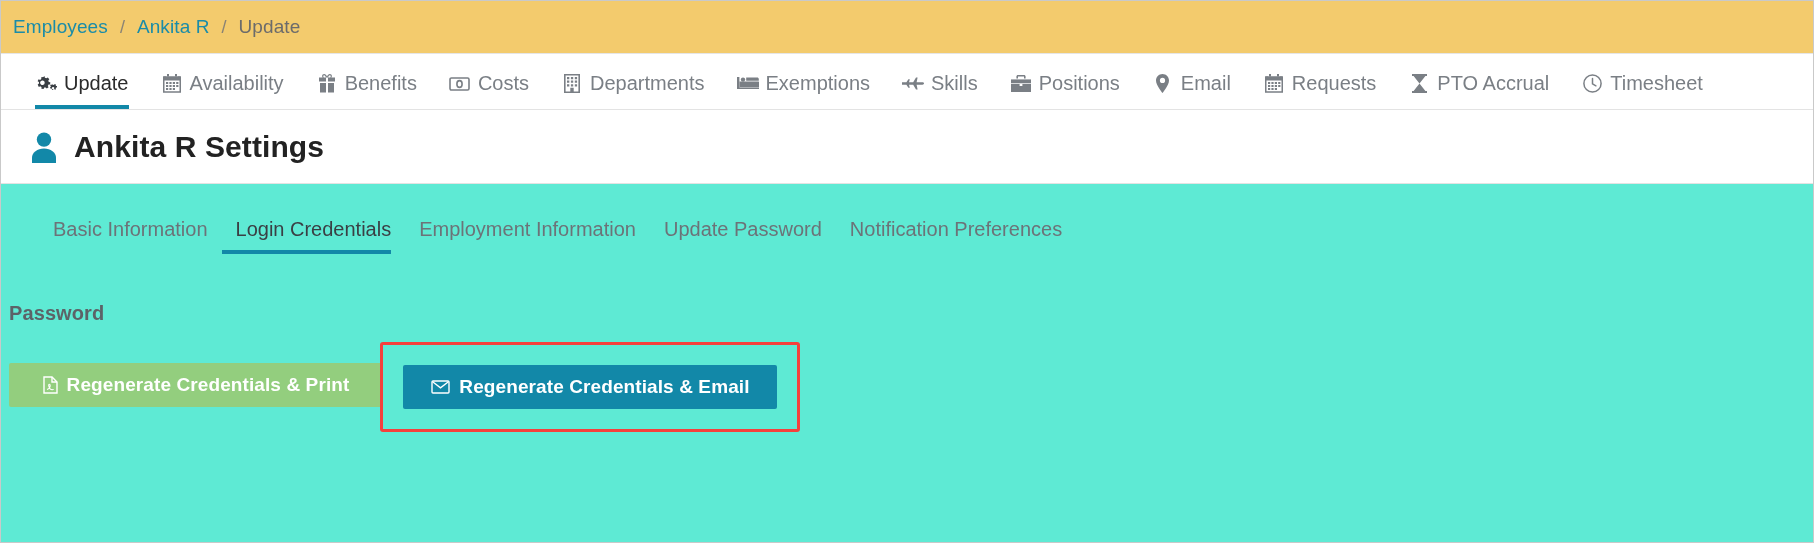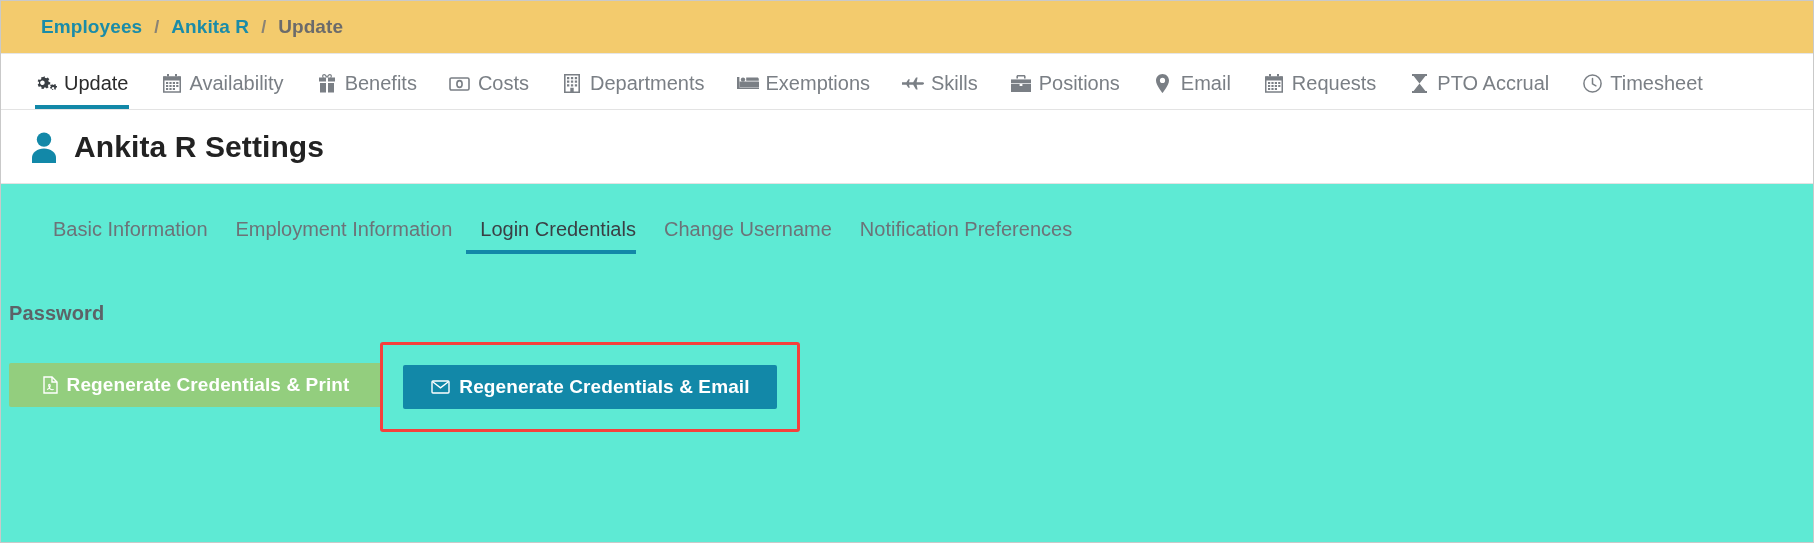--- a/index.html
+++ b/index.html
@@ -23,23 +23,22 @@
     flex-direction: column;
   }
 
   
   .breadcrumb-bar {
     background: #f3cb6d;
     height: 53px;
     flex: 0 0 53px;
     display: flex;
     align-items: center;
-    padding-left: 40px;
+    padding-left: 12px;
     border-bottom: 1px solid #e6e6e6;
-    font-weight: bold;
   }
   .crumb {
     font-size: 19px;
     color: #1a8ca8;
     letter-spacing: .1px;
     text-decoration: none;
     white-space: nowrap;
   }
   .crumb.current {
     color: #6b6b6b;
@@ -360,28 +359,28 @@
     </span>
     <h1 class="page-title">Ankita R Settings</h1>
   </div>
 
   <div class="content">
 
     <div class="subtabs">
       <div class="subtab">
         <span>Basic Information</span>
       </div>
+      <div class="subtab active">
+        <span>Login Credentials</span>
+      </div>
       <div class="subtab">
         <span>Employment Information</span>
       </div>
-      <div class="subtab active">
-        <span>Login Credentials</span>
-      </div>
       <div class="subtab">
-        <span>Change Username</span>
+        <span>Update Password</span>
       </div>
       <div class="subtab">
         <span>Notification Preferences</span>
       </div>
     </div>
 
     <div class="form-area">
 
 
       <div class="col-right">

